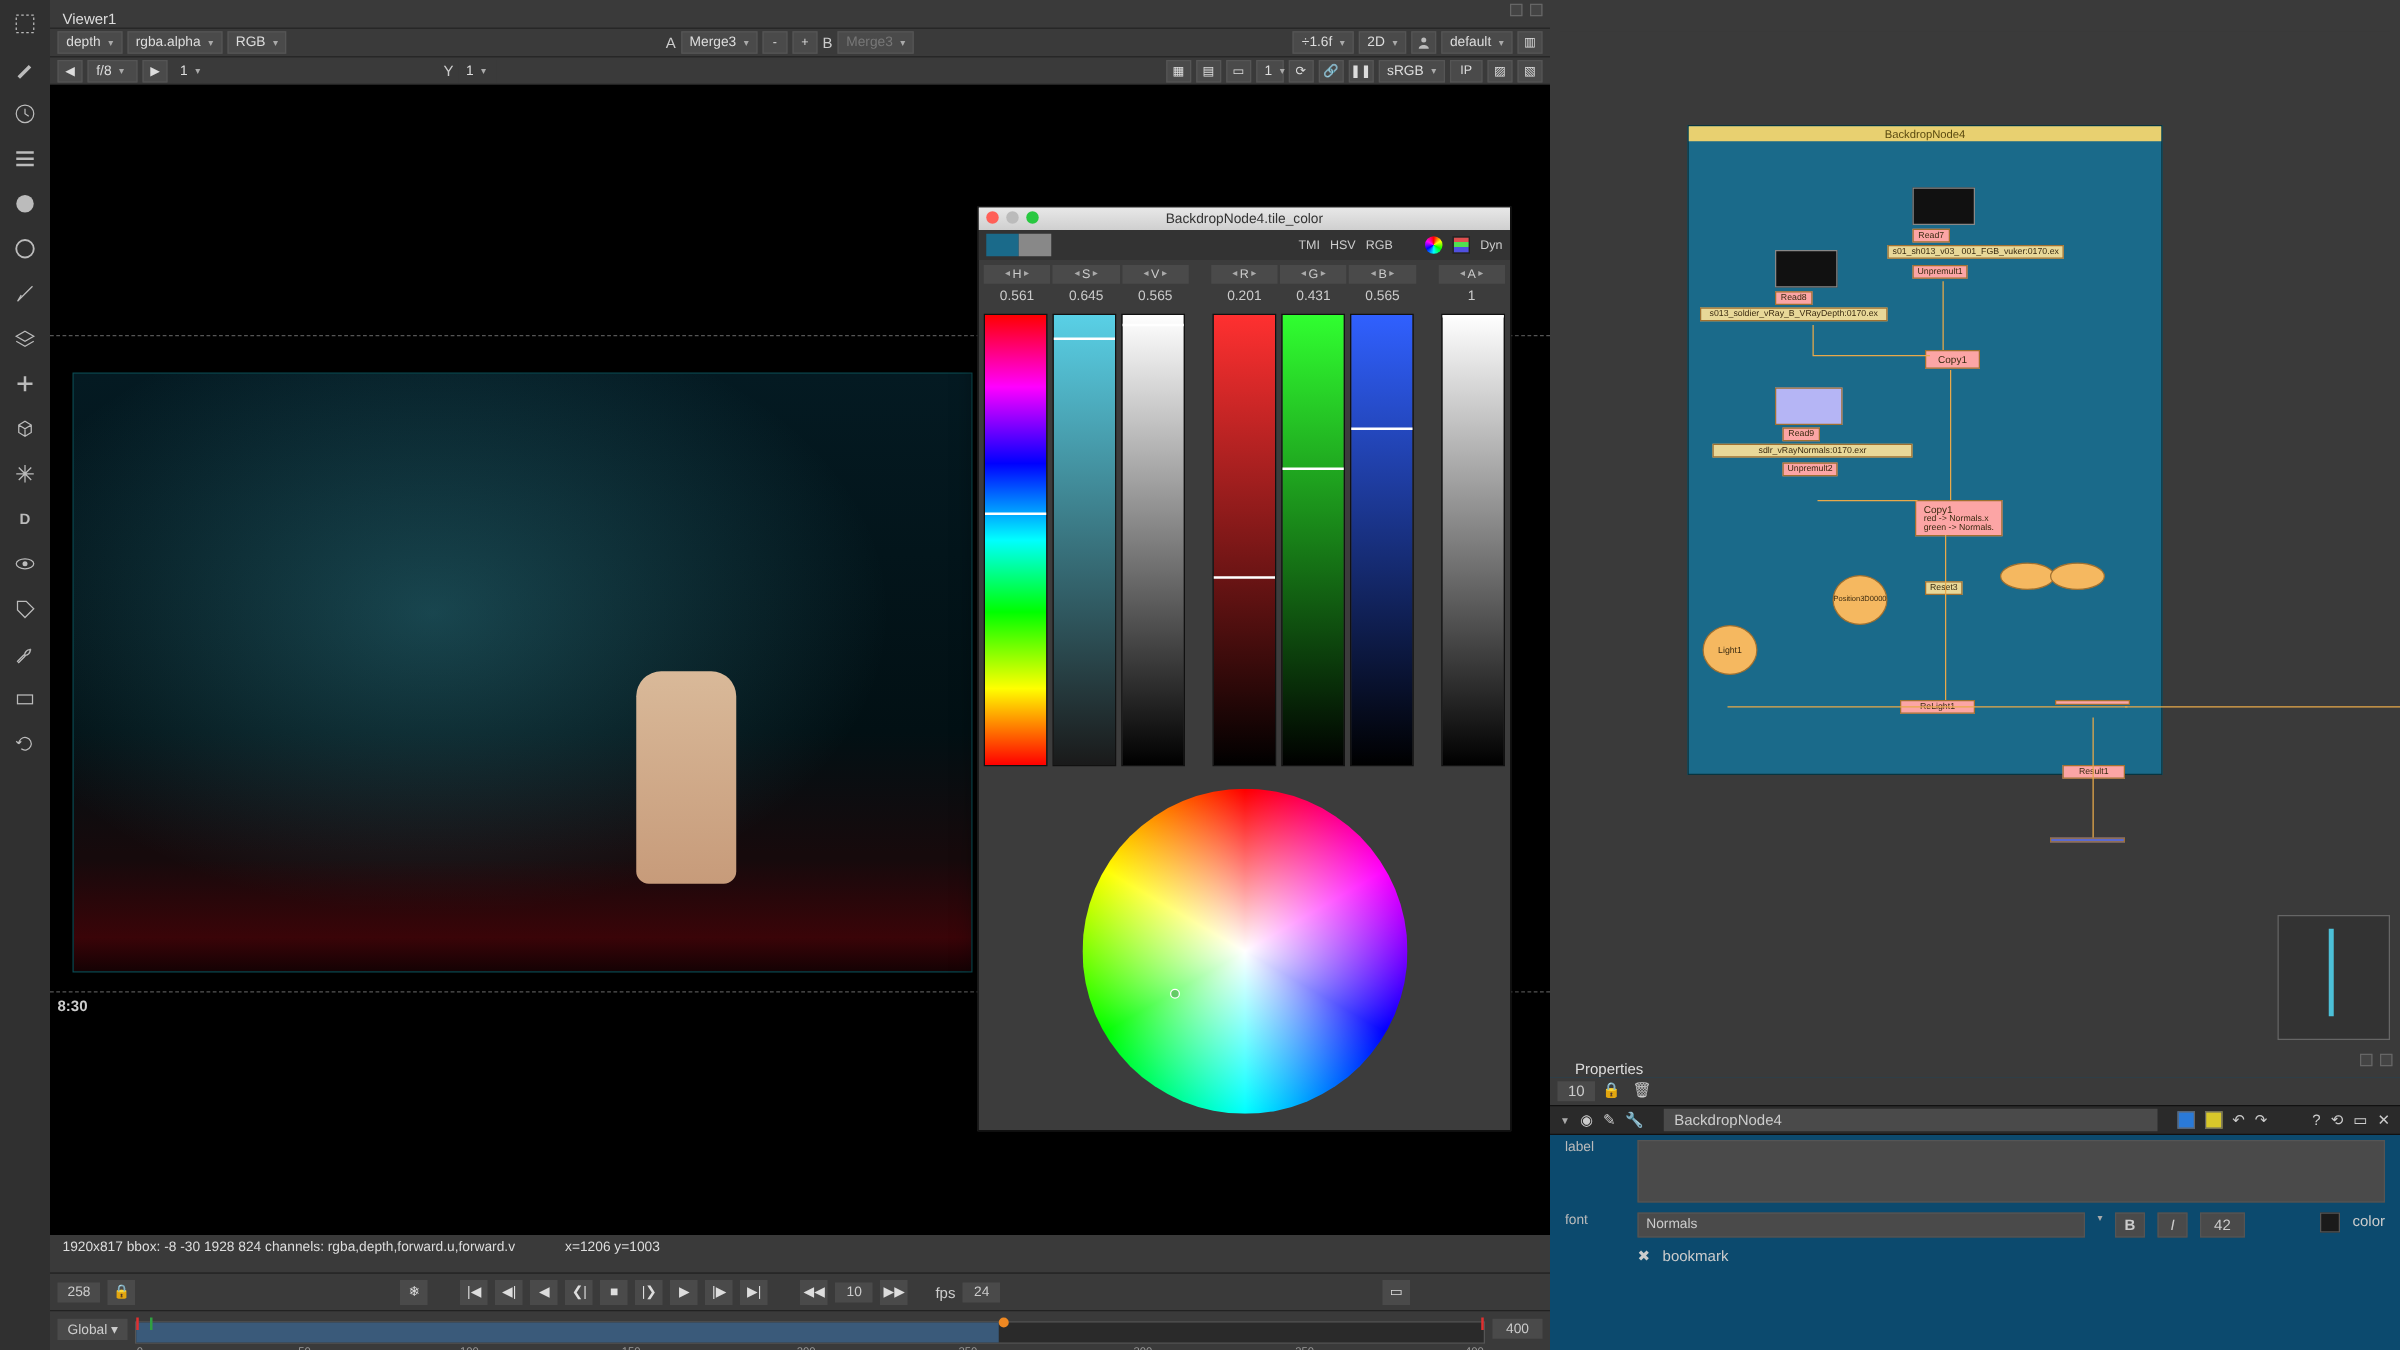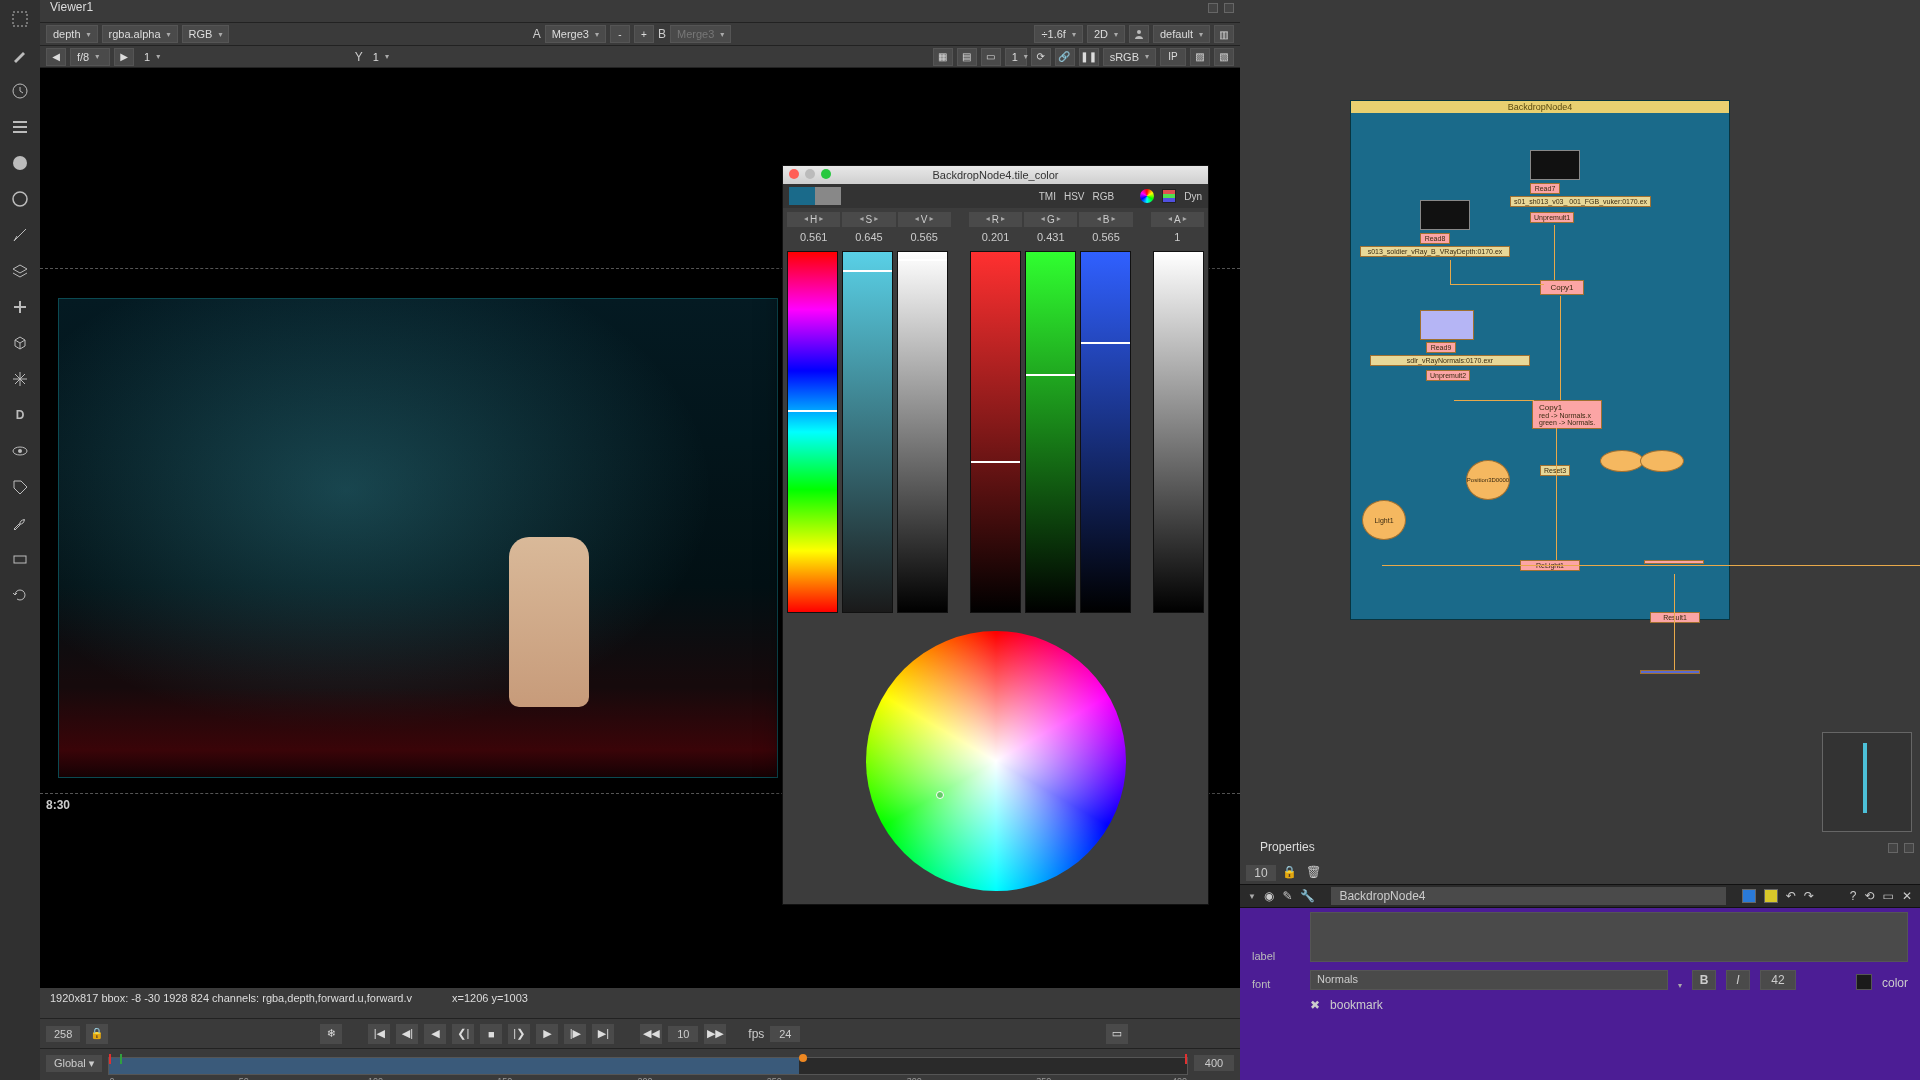--- a/index.html
+++ b/index.html
@@ -1,21 +1,21 @@
 <!DOCTYPE html>
 <html><head>
 <meta charset="utf-8">
 <style>
 * { box-sizing: border-box; margin: 0; padding: 0; font-family: Verdana, Arial, sans-serif; }
 html, body { width: 1920px; height: 1080px; background: #202020; color: #ccc; font-size: 12px; overflow: hidden; }
 .app { display: flex; height: 1080px; }
 .left-toolbar { width: 40px; background: #303030; display: flex; flex-direction: column; align-items: center; padding-top: 8px; gap: 14px; }
 .left-toolbar .ico { width: 22px; height: 22px; display: flex; align-items: center; justify-content: center; color: #bbb; cursor: pointer; }
 .main { flex: 1; display: flex; flex-direction: column; }
-.panel-title { background: #3a3a3a; color: #ddd; padding: 0 10px; font-size: 12px; display: flex; align-items: flex-start; height: 22px; position: relative;}
+.panel-title { background: #3a3a3a; color: #ddd; padding: 0 10px; font-size: 12px; display: flex; align-items: flex-end; height: 22px; position: relative;}
 .panel-title .closebtns { position: absolute; right: 6px; top: 3px; display: flex; gap: 6px;}
 .panel-title .closebtns span { width:10px;height:10px; border:1px solid #666; display:inline-block; background:#444;}
 .viewer-toolbar { background: #3a3a3a; display: flex; align-items: center; height: 24px; padding: 0 6px; gap: 4px; border-top:1px solid #222; border-bottom:1px solid #222;}
 .vt-select { background:#4a4a4a; color:#ddd; border:1px solid #555; padding:1px 6px; font-size:11px; height:18px; display:flex; align-items:center; gap:3px;}
 .vt-select:after { content:"▾"; font-size:8px; margin-left:3px; color:#aaa;}
 .vt-btn { background:#4a4a4a; color:#ddd; border:1px solid #555; width:20px; height:18px; display:flex; align-items:center; justify-content:center; font-size:10px;}
 .viewer-toolbar2 { background: #3a3a3a; display: flex; align-items: center; height: 22px; padding: 0 6px; gap: 4px; border-bottom:1px solid #222;}
 .viewer-area { flex:1; background:#000; position:relative; overflow:hidden;}
 .viewer-area .dashline { position:absolute; left:0; right:0; border-top:1px dashed #555; }
 .viewer-area .img-placeholder { position:absolute; left:18px; top:230px; width:720px; height:480px; background: linear-gradient(135deg,#063a42,#0d2a32 40%,#081218); border:1px solid #0b4a52; overflow:hidden;}
@@ -42,28 +42,28 @@
 .backdrop { position:absolute; left:110px; top:100px; width:380px; height:520px; background:#1a6a8a; border:1px solid #08343f;}
 .backdrop .bdheader{ background:#e8d070; color:#5a4a10; font-size:9px; text-align:center; padding:1px;}
 .node { position:absolute; background:#fca5a5; border:1px solid #a07030; font-size:8px; text-align:center; padding:2px 4px; min-width:44px; color:#3a2a10;}
 .node.small{ min-width:30px; padding:1px 3px; font-size:7px;}
 .node.round { border-radius:50%; width:40px; height:40px; display:flex; align-items:center; justify-content:center; background:#f5b860;}
 .node.img { width:50px; height:30px; background:#111; border:1px solid #888; padding:0;}
 .node.bluew{ background:#b5b5f5; }
 .wire { position:absolute; background:#e8a94a; height:1px; }
 .wireV { position:absolute; background:#e8a94a; width:1px; }
 .mini-nav { position:absolute; right:8px; bottom:8px; width:90px; height:100px; border:1px solid #666; background:#333;}
-.props { height:240px; background:#4c1d95; display:flex; flex-direction:column;}
+.props { height:240px; background:#0c4a6e; display:flex; flex-direction:column;}
 .props .subbar { background:#3a3a3a; height:22px; display:flex; align-items:center; padding:0 6px; gap:6px;}
 .props .subbar .numbox{ background:#4a4a4a; padding:1px 6px; width:30px; text-align:center;}
 .props .nodehdr{ background:#2a2a2a; height:24px; display:flex; align-items:center; padding:0 8px; gap:8px; border-top:1px solid #111; border-bottom:1px solid #111;}
 .props .nodehdr .nodename{ flex:1; background:#4a4a4a; padding:2px 8px; margin:0 8px;}
 .props .nodehdr .sq{ width:14px; height:14px; border:1px solid #666;}
 .props .tabrow{ background:#343434; padding:4px 10px;}
-.props .proprow{ display:flex; align-items:flex-end; padding:4px 12px; gap:10px;}
+.props .proprow{ display:flex; align-items:flex-start; padding:4px 12px; gap:10px;}
 .props .proprow label{ width:48px; font-size:11px; color:#bbb;}
 .props .proprow .field{ flex:1; background:#4a4a4a; height:50px; border:1px solid #555;}
 .props .proprow .fieldshort{ flex:1; background:#4a4a4a; height:20px; border:1px solid #555; padding:2px 6px; font-size:11px;}
 .props .proprow .mini{ width:24px; height:20px; background:#4a4a4a; border:1px solid #555; display:flex; align-items:center; justify-content:center;}
 .props .proprow .sw{ width:16px; height:16px; background:#1a1a1a; border:1px solid #555;}
 
 
 .colorpicker { position:absolute; left:782px; top:165px; width:427px; height:740px; background:#3c3c3c; border:1px solid #111; box-shadow:0 4px 20px rgba(0,0,0,0.5); z-index:100;}
 .cp-title{ background: linear-gradient(#e8e8e8,#cfcfcf); height:18px; display:flex; align-items:center; justify-content:center; color:#333; font-size:11px; position:relative;}
 .cp-title .traffic{ position:absolute; left:6px; top:3px; display:flex; gap:6px;}

